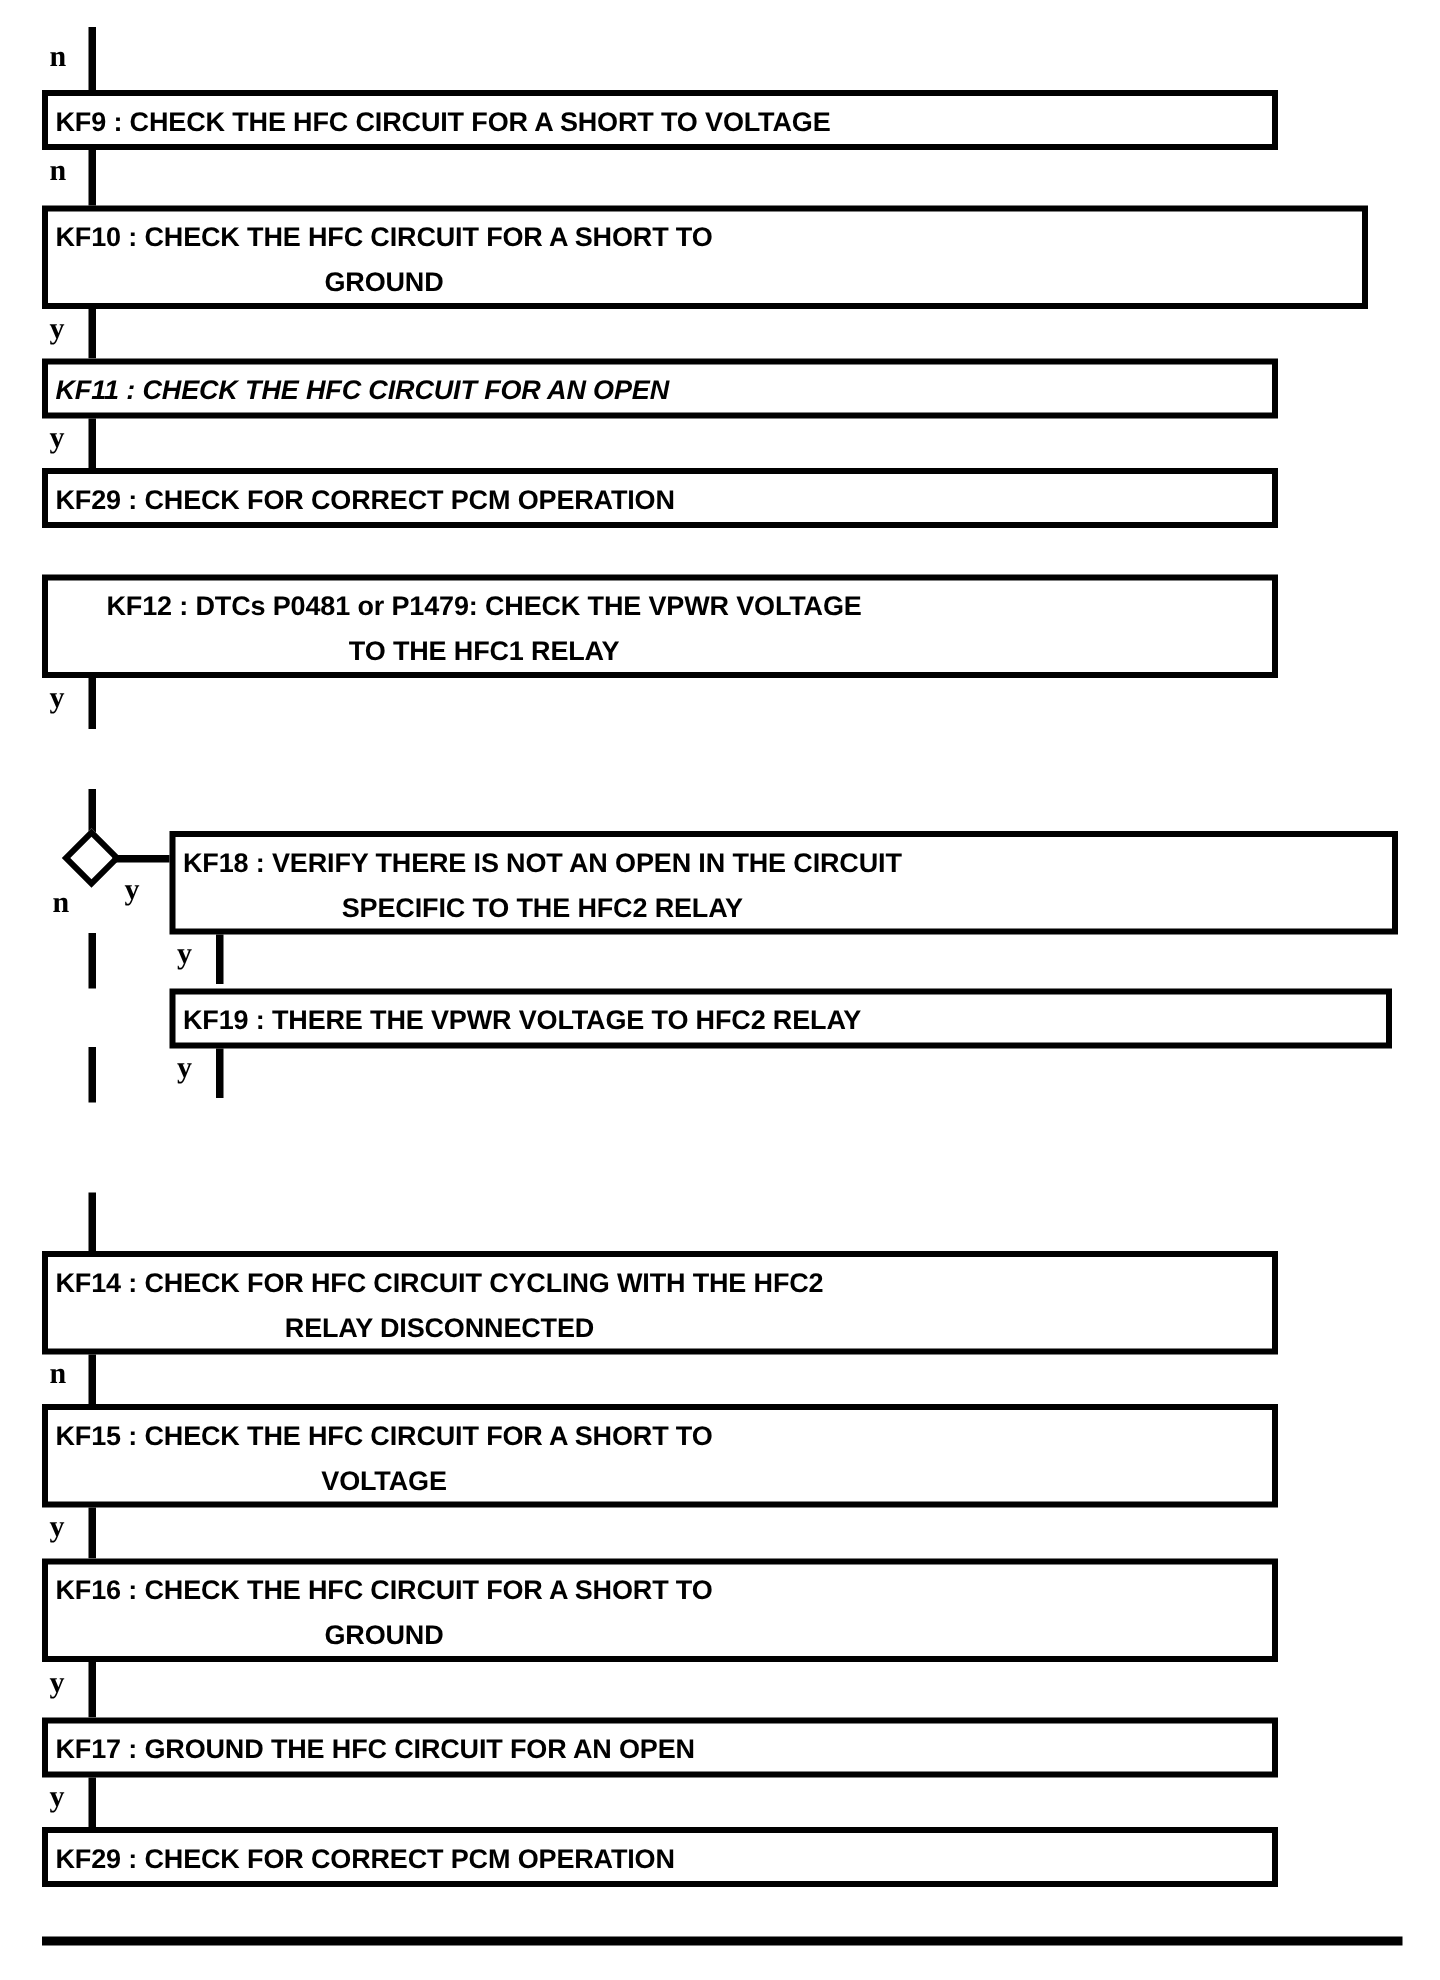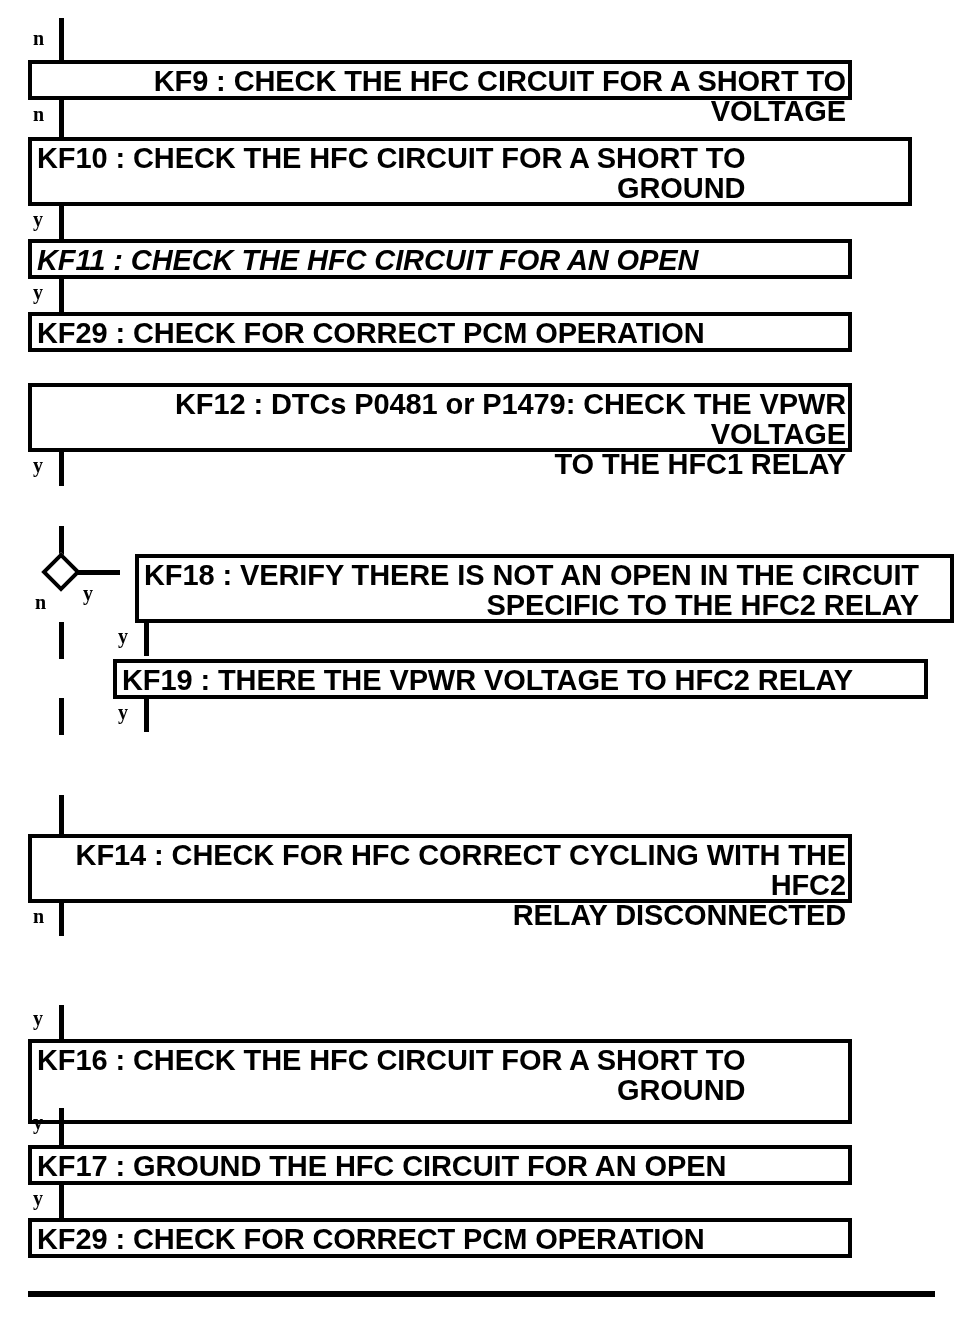--- a/index.html
+++ b/index.html
@@ -25,26 +25,26 @@
     box-sizing: border-box;
     border: 4px solid #000000;
     background: #ffffff;
     padding: 2px 2px 2px 5px;
     display: flex;
     align-items: flex-start;
   }
   .node-text {
     font-family: "Liberation Sans", sans-serif;
     font-weight: bold;
-    font-size: 29px;
+    font-size: 18px;
     line-height: 30px;
     color: #000000;
     letter-spacing: -0.1px;
     white-space: pre-line;
-    text-align: right;
+    text-align: center;
   }
 
   
   .vline {
     position: absolute;
     background: #000000;
     width: 5px;
   }
   .hline {
     position: absolute;
@@ -121,21 +121,21 @@
 
 
   <div class="vline" style="left:59px; top:526px; height:32px;"></div>
 
   <div class="diamond" style="left:47px; top:558px; width:28px; height:28px;"></div>
   <div class="branch-label" style="left:35px; top:592px;">n</div>
   <div class="branch-label" style="left:83px; top:583px;">y</div>
 
   <div class="hline" style="left:75px; top:570px; width:45px;"></div>
 
-  <div class="node-box" style="left:113px; top:554px; width:819px; height:69px;margin-left:22px;">
+  <div class="node-box" style="left:113px; top:554px; width:819px; height:69px;">
     <span class="node-text">KF18 : VERIFY THERE IS NOT AN OPEN IN THE CIRCUIT
 SPECIFIC TO THE HFC2 RELAY</span>
   </div>
 
   <div class="vline" style="left:144px; top:623px; height:33px;"></div>
   <div class="branch-label" style="left:118px; top:626px;">y</div>
 
   <div class="vline" style="left:59px; top:622px; height:37px;"></div>
 
   <div class="node-box" style="left:113px; top:659px; width:815px; height:40px;">
@@ -144,32 +144,36 @@
 
   <div class="vline" style="left:144px; top:699px; height:33px;"></div>
   <div class="branch-label" style="left:118px; top:702px;">y</div>
 
   <div class="vline" style="left:59px; top:698px; height:37px;"></div>
 
 
   <div class="vline" style="left:59px; top:795px; height:42px;"></div>
 
   <div class="node-box" style="left:28px; top:834px; width:824px; height:69px;">
-    <span class="node-text">KF14 : CHECK FOR HFC CORRECT CYCLING WITH THE HFC2
+    <span class="node-text">KF14 : CHECK FOR HFC CIRCUIT CYCLING WITH THE HFC2
 RELAY DISCONNECTED</span>
   </div>
 
   <div class="vline" style="left:59px; top:903px; height:33px;"></div>
   <div class="branch-label" style="left:33px; top:906px;">n</div>
 
+  <div class="node-box" style="left:28px; top:936px; width:824px; height:69px;">
+    <span class="node-text">KF15 : CHECK THE HFC CIRCUIT FOR A SHORT TO
+VOLTAGE</span>
+  </div>
 
   <div class="vline" style="left:59px; top:1005px; height:34px;"></div>
   <div class="branch-label" style="left:33px; top:1008px;">y</div>
 
-  <div class="node-box" style="left:28px; top:1039px; width:824px; height:85px;">
+  <div class="node-box" style="left:28px; top:1039px; width:824px; height:69px;">
     <span class="node-text">KF16 : CHECK THE HFC CIRCUIT FOR A SHORT TO
 GROUND</span>
   </div>
 
   <div class="vline" style="left:59px; top:1108px; height:37px;"></div>
   <div class="branch-label" style="left:33px; top:1112px;">y</div>
 
   <div class="node-box" style="left:28px; top:1145px; width:824px; height:40px;">
     <span class="node-text">KF17 : GROUND THE HFC CIRCUIT FOR AN OPEN</span>
   </div>

